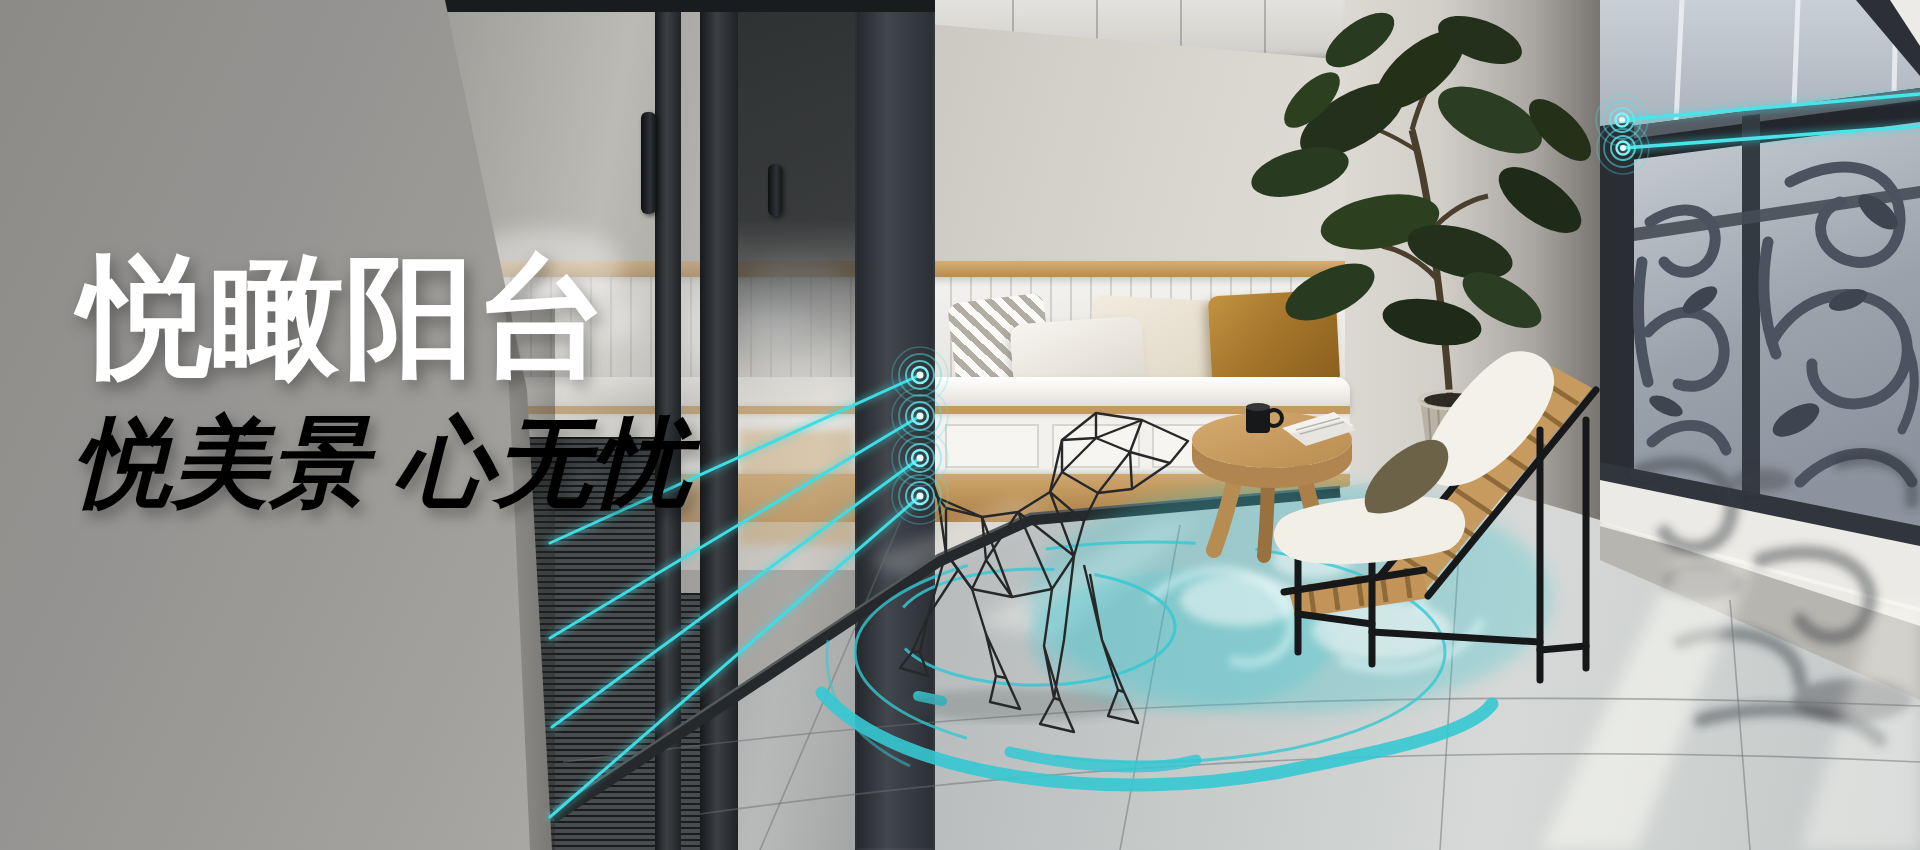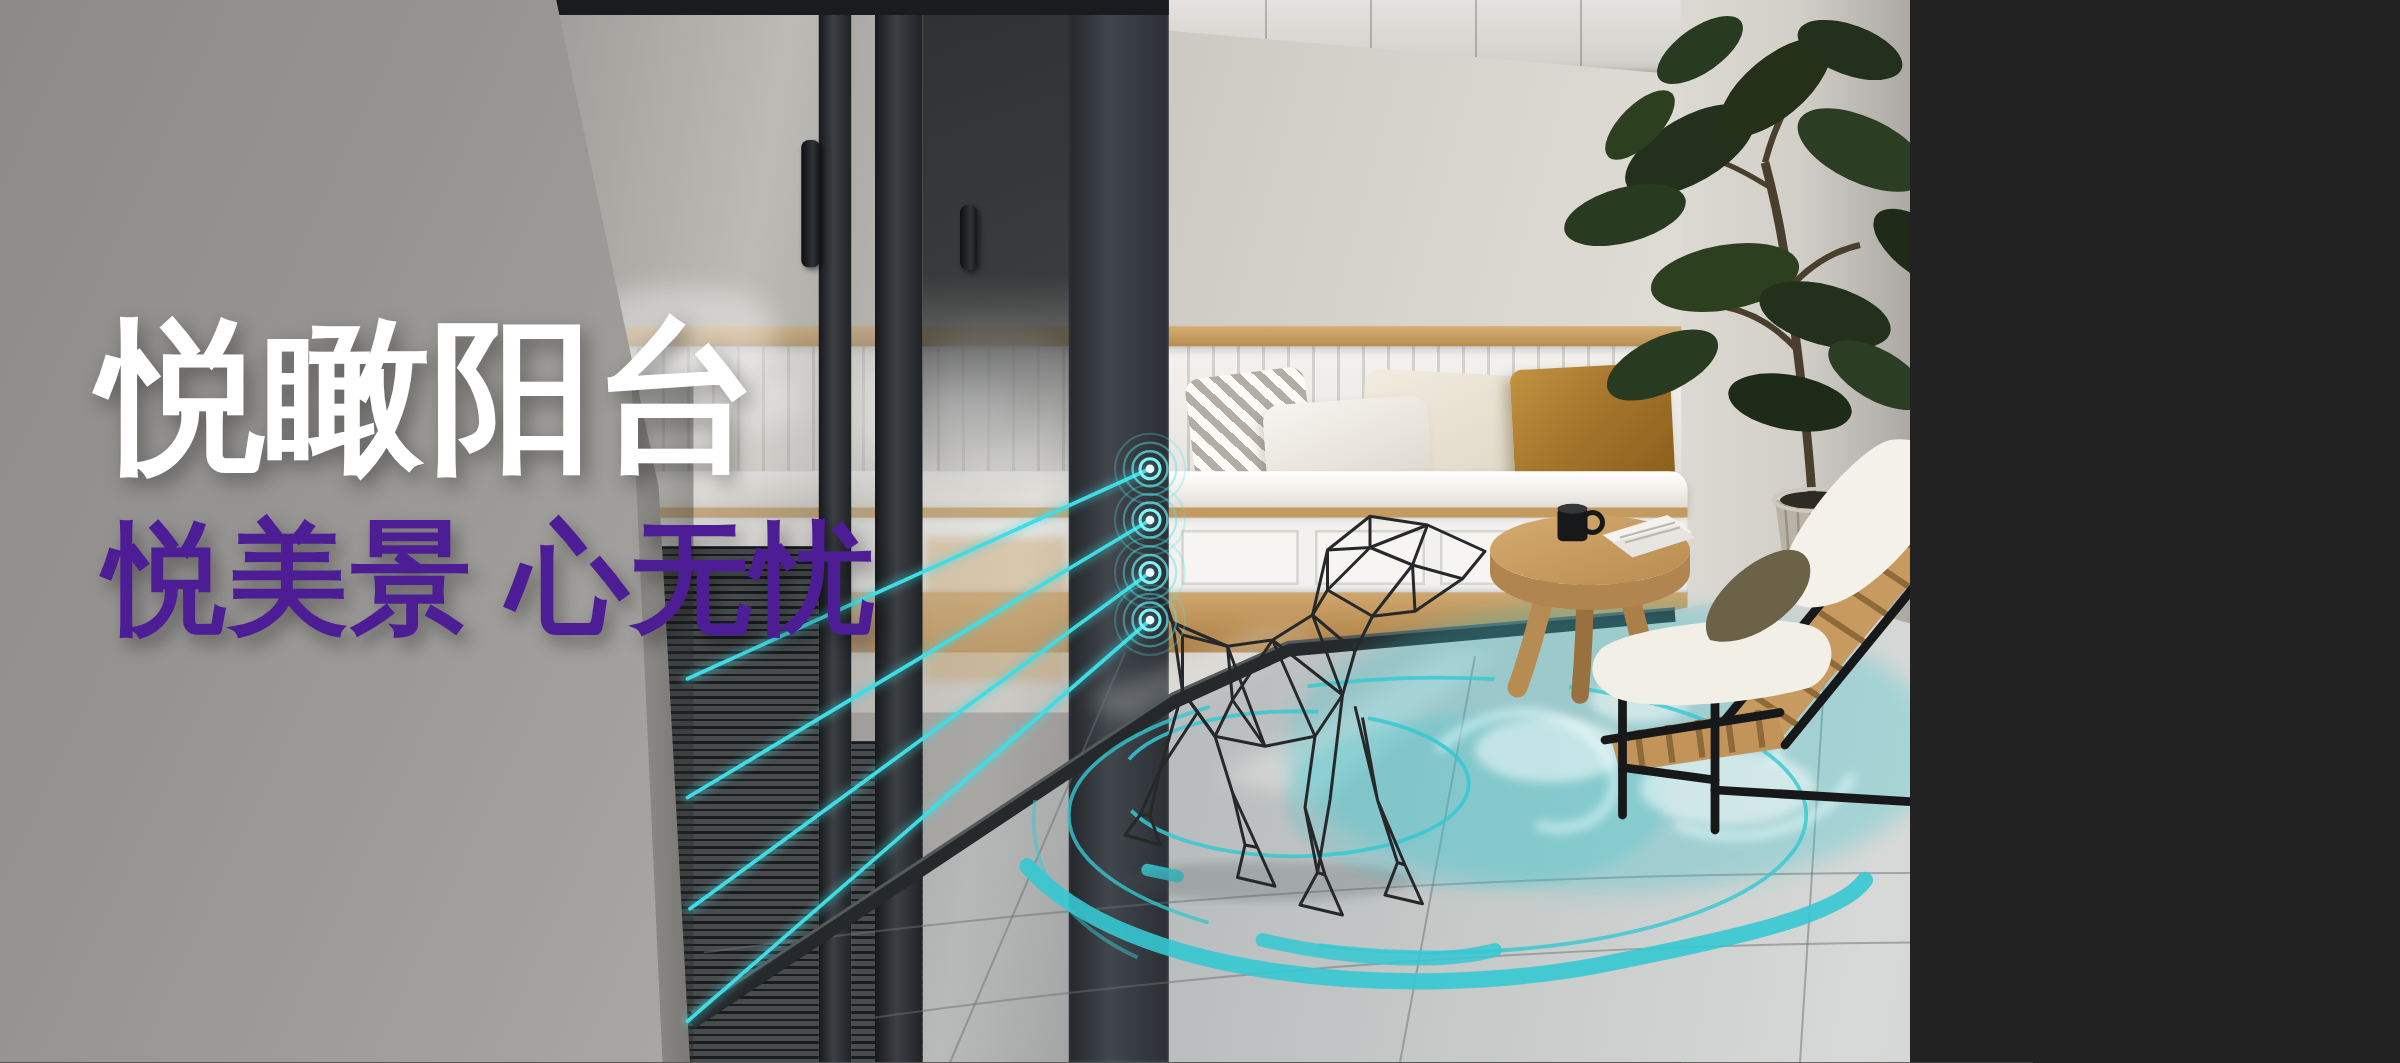--- a/index.html
+++ b/index.html
@@ -1,16 +1,16 @@
 <!DOCTYPE html>
 <html><head>
 <meta charset="utf-8">
 <style>
   html,body{margin:0;padding:0;background:#222;}
-  .stage{position:relative;width:1528px;height:850px;overflow:hidden;
+  .stage{position:relative;width:1920px;height:850px;overflow:hidden;
          font-family:"Liberation Sans","DejaVu Sans",sans-serif;background:#9a9895;}
   .abs{position:absolute;}
 
   
   .room-wall{left:430px;top:0;width:920px;height:570px;z-index:2;
     background:linear-gradient(105deg,#b3b0aa 0%,#c6c3bd 35%,#d7d4ce 70%,#e2dfd9 100%);}
   .sun-triangle{left:985px;top:280px;width:230px;height:195px;z-index:3;
     background:rgba(255,255,250,.55);filter:blur(3px);
     clip-path:polygon(100% 0,100% 100%,0 100%);}
   .cabinets{left:928px;top:0;width:420px;height:60px;z-index:3;
@@ -93,22 +93,22 @@
 
   
   .left-wall{left:0;top:0;width:560px;height:850px;z-index:30;
     background:linear-gradient(115deg,#8d8b88 0%,#969492 40%,#a19f9b 75%,#aaa8a4 100%);
     clip-path:polygon(0 0,445px 0,527px 390px,552px 850px,0 850px);}
   .wall-corner-shade{left:470px;top:300px;width:85px;height:550px;z-index:31;
     background:linear-gradient(90deg,rgba(40,40,38,0),rgba(40,40,38,.38));
     clip-path:polygon(35px 0,85px 0,85px 550px,60px 550px);}
   .hero-title{left:80px;top:248px;z-index:60;color:#fff;font-size:132px;font-weight:900;
     line-height:1.05;letter-spacing:0;text-shadow:5px 7px 16px rgba(0,0,0,.35);white-space:nowrap;}
-  .hero-subtitle{left:84px;top:412px;z-index:60;color:#4c1d95;font-size:97px;font-weight:900;
-    line-height:1.05;letter-spacing:1px;text-shadow:5px 7px 14px rgba(0,0,0,.35);white-space:nowrap;}
+  .hero-subtitle{left:74px;top:412px;z-index:60;color:#000000;font-size:97px;font-weight:900;
+    line-height:1.05;letter-spacing:1px;text-shadow:5px 7px 14px rgba(0,0,0,.35);white-space:nowrap;font-style:italic;}
 
   .fx{left:0;top:0;width:1920px;height:850px;z-index:40;pointer-events:none;}
 </style>
 </head>
 <body>
 
 <div class="stage">
 
   <div class="abs room-wall"></div>
   <div class="abs sun-triangle"></div>

